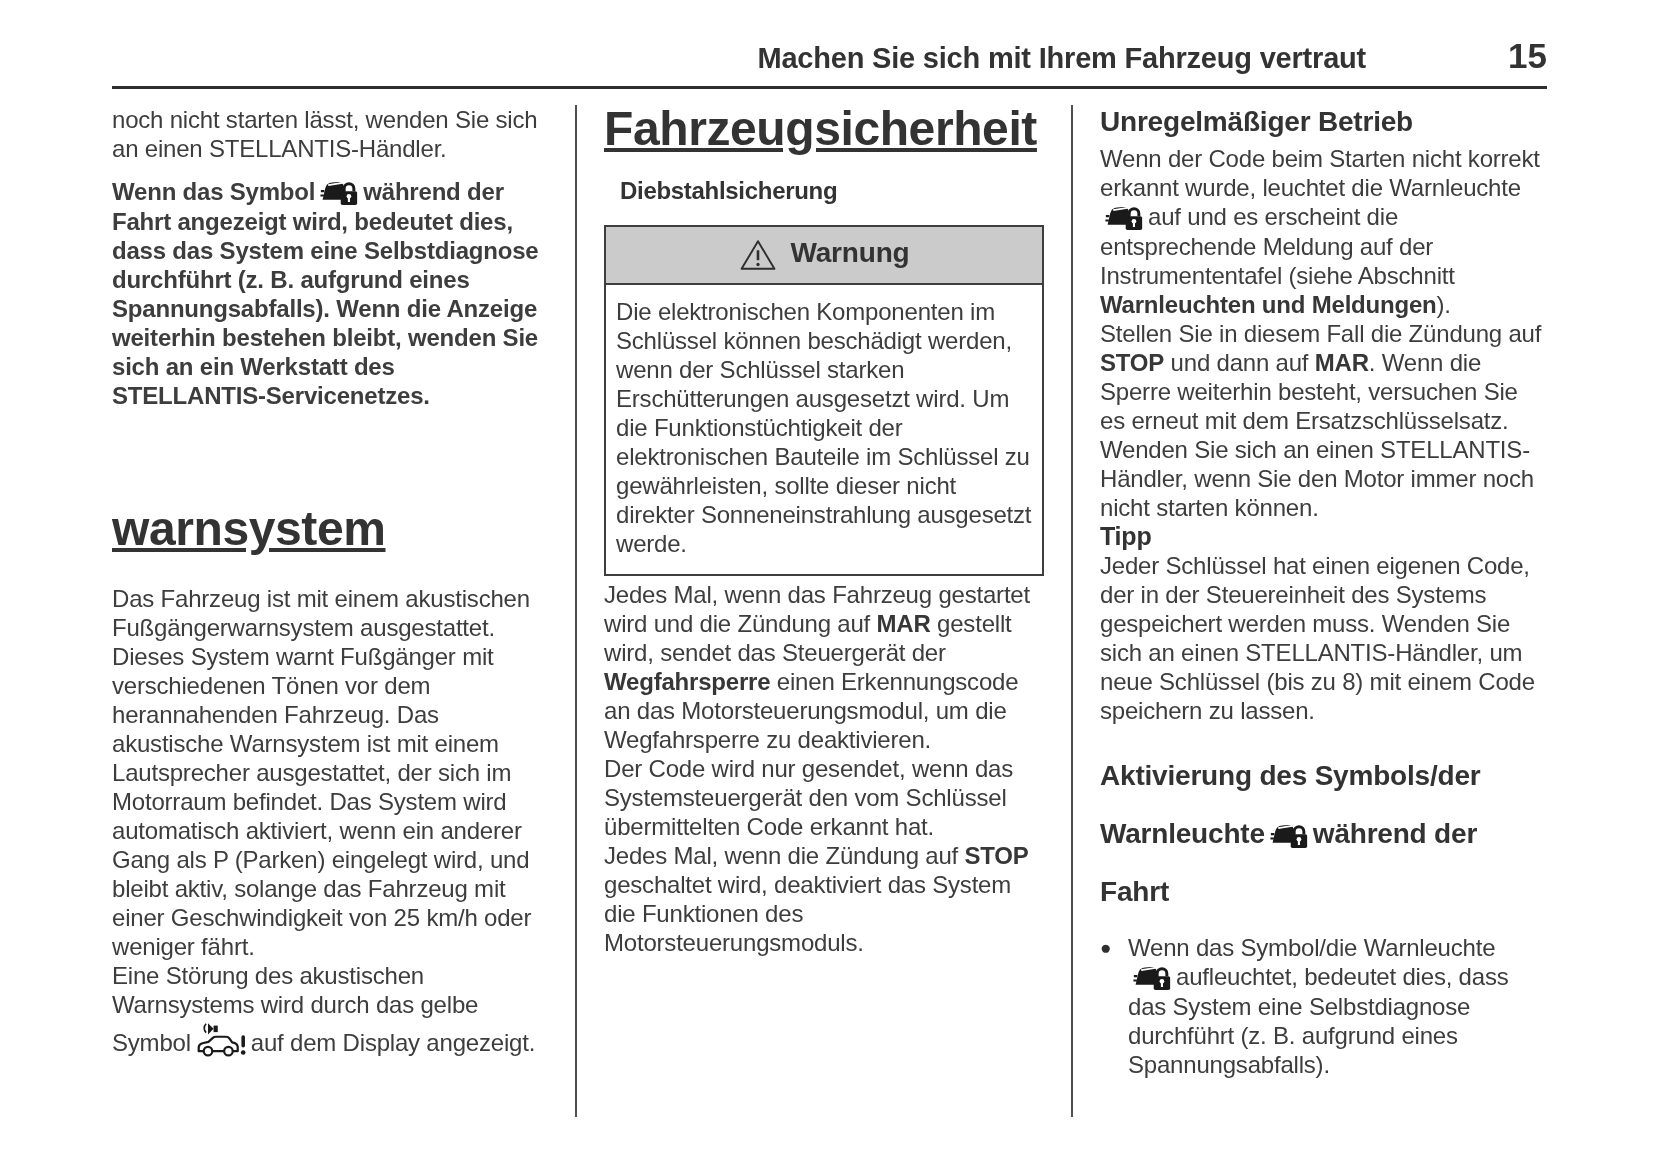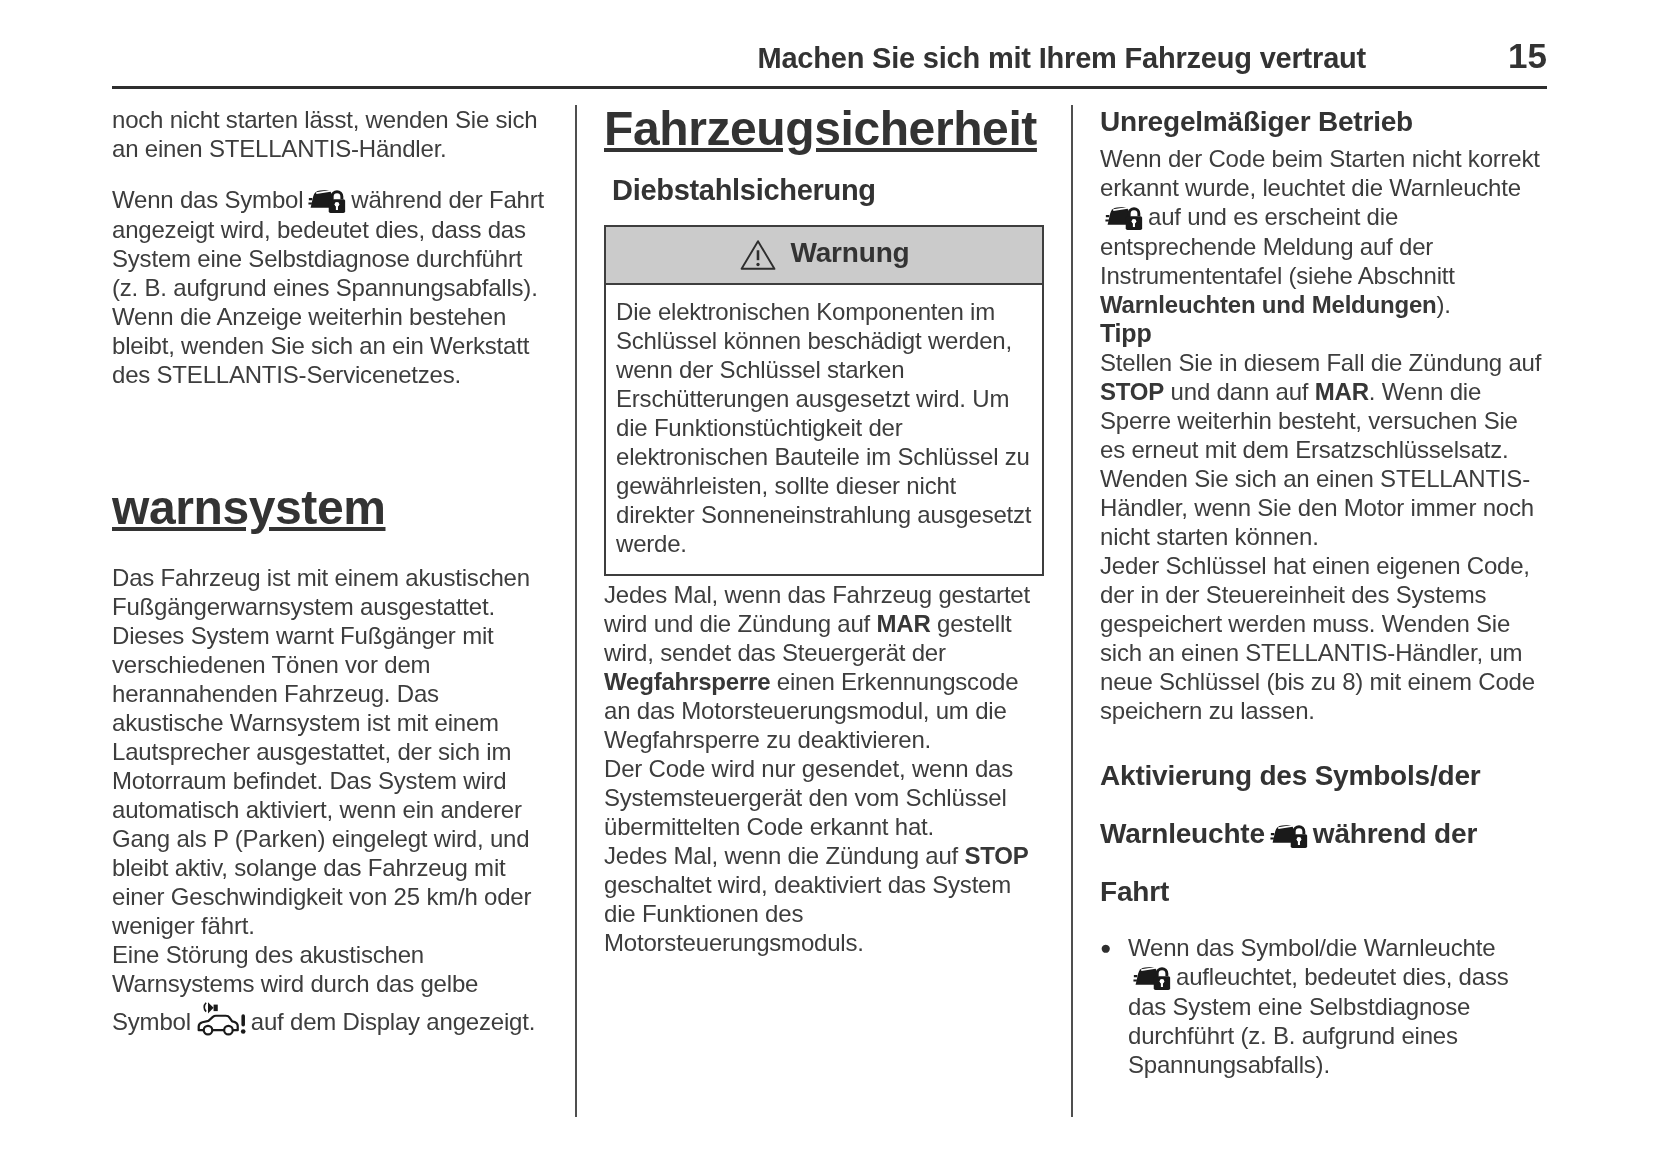--- a/index.html
+++ b/index.html
@@ -49,37 +49,37 @@
   .col-1 { width:436px; }
   .col-2 { width:440px; }
   .col-3 { flex:1; }
   .divider {
     width:2px;
     background:#4f4f4f;
     margin:0 27px;
   }
 
   p.body { margin:0; }
-  p.spaced { margin-top:22px; }
+  p.spaced { margin-top:14px;font-weight:bold; }
 
   h1.section {
     font-size:48px;
     line-height:47px;
     font-weight:700;
     color:#333;
     letter-spacing:-0.4px;
     text-decoration:underline;
   }
   .col-1 h1.section { margin:48px 0 32px 0; }
   .col-2 h1.section { margin:0 0 24px 0; }
   h2.sub {
-    font-size:29px;
-    font-weight:700;
-    color:#333;
-    margin:0 0 20px 8px;
+    font-size:24px;
+    font-weight:700;
+    color:#333;
+    margin:0 0 20px 16px;
     letter-spacing:-0.3px;
   }
   h3.minor {
     font-size:28px;
     font-weight:700;
     color:#333;
     margin:26px 0 8px 0;
     letter-spacing:-0.2px;
   }
   h3.minor.first { margin-top:2px; }
@@ -213,23 +213,23 @@
       <span>Wenn der Code beim Starten nicht korrekt erkannt wurde, leuchtet die Warnleuchte</span><svg class="icon-immo" viewBox="0 0 44 34" xmlns="http://www.w3.org/2000/svg">
           <path d="M3 26 L6 13 Q7.5 6.5 14 6 L21 5.5 Q26 5.5 27.5 10 L29.5 17 L29.5 26 Z" fill="#1a1a1a"></path>
           <path d="M9.5 9 L26 6.5" stroke="#ffffff" stroke-width="2.2"></path>
           <path d="M1 16 h4 M0.5 21 h4" stroke="#1a1a1a" stroke-width="2.4"></path>
           <path d="M28 16 v-3 a5.6 5.6 0 0 1 11.2 0 v3" fill="none" stroke="#1a1a1a" stroke-width="3.4"></path>
           <rect x="24" y="16" width="19" height="16" rx="2" fill="#1a1a1a"></rect>
           <circle cx="33.5" cy="22" r="2.7" fill="#ffffff"></circle>
           <rect x="32.3" y="23" width="2.4" height="5.6" fill="#ffffff"></rect>
         </svg><span>auf und es erscheint die entsprechende Meldung auf der Instrumententafel (siehe Abschnitt </span><b>Warnleuchten und Meldungen</b><span>).</span>
     </p>
+    <p class="body"><span>Stellen Sie in diesem Fall die Zündung auf </span><b>STOP</b><span> und dann auf </span><b>MAR</b><span>. Wenn die Sperre weiterhin besteht, versuchen Sie es erneut mit dem Ersatzschlüsselsatz. Wenden Sie sich an einen STELLANTIS-Händler, wenn Sie den Motor immer noch nicht starten können.</span></p>
+
     <p class="body tip-heading">Tipp</p>
-
-    <p class="body"><span>Stellen Sie in diesem Fall die Zündung auf </span><b>STOP</b><span> und dann auf </span><b>MAR</b><span>. Wenn die Sperre weiterhin besteht, versuchen Sie es erneut mit dem Ersatzschlüsselsatz. Wenden Sie sich an einen STELLANTIS-Händler, wenn Sie den Motor immer noch nicht starten können.</span></p>
     <p class="body"><span>Jeder Schlüssel hat einen eigenen Code, der in der Steuereinheit des Systems gespeichert werden muss. Wenden Sie sich an einen STELLANTIS-Händler, um neue Schlüssel (bis zu 8) mit einem Code speichern zu lassen.</span></p>
 
     <div class="activation-heading">
       <span>Aktivierung des Symbols/der Warnleuchte</span><svg class="icon-immo" viewBox="0 0 44 34" xmlns="http://www.w3.org/2000/svg">
           <path d="M3 26 L6 13 Q7.5 6.5 14 6 L21 5.5 Q26 5.5 27.5 10 L29.5 17 L29.5 26 Z" fill="#1a1a1a"></path>
           <path d="M9.5 9 L26 6.5" stroke="#ffffff" stroke-width="2.2"></path>
           <path d="M1 16 h4 M0.5 21 h4" stroke="#1a1a1a" stroke-width="2.4"></path>
           <path d="M28 16 v-3 a5.6 5.6 0 0 1 11.2 0 v3" fill="none" stroke="#1a1a1a" stroke-width="3.4"></path>
           <rect x="24" y="16" width="19" height="16" rx="2" fill="#1a1a1a"></rect>
           <circle cx="33.5" cy="22" r="2.7" fill="#ffffff"></circle>

